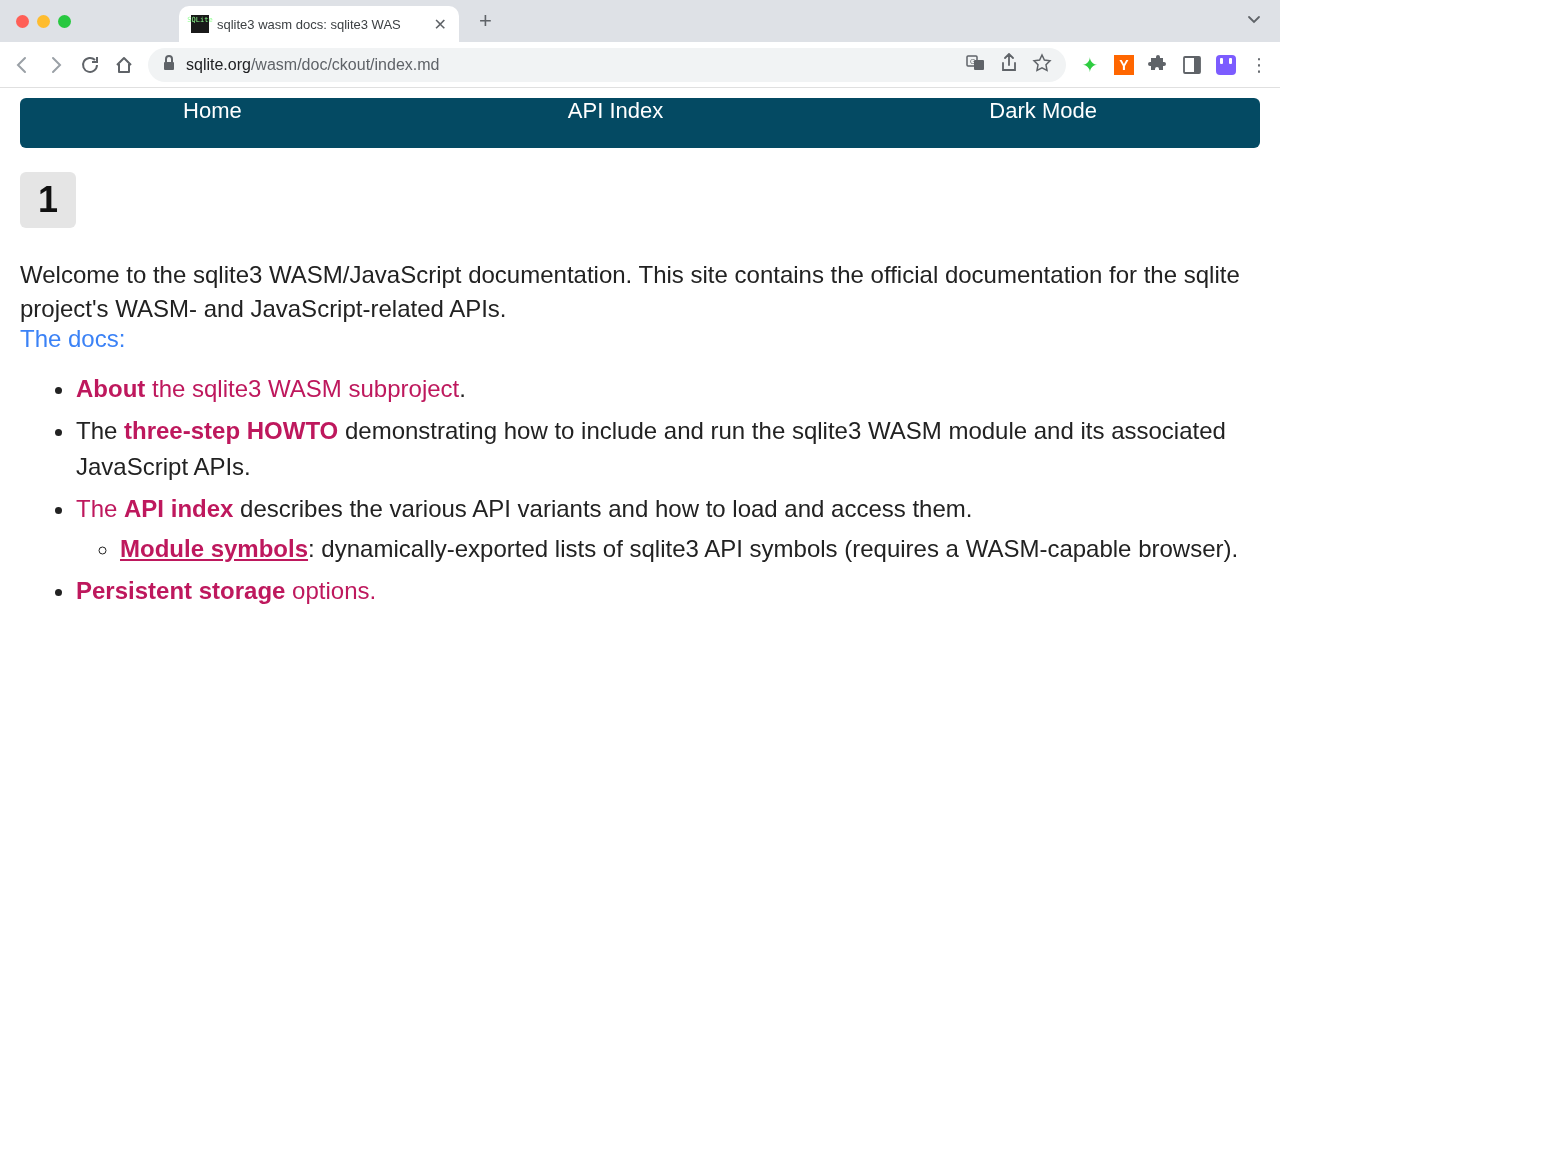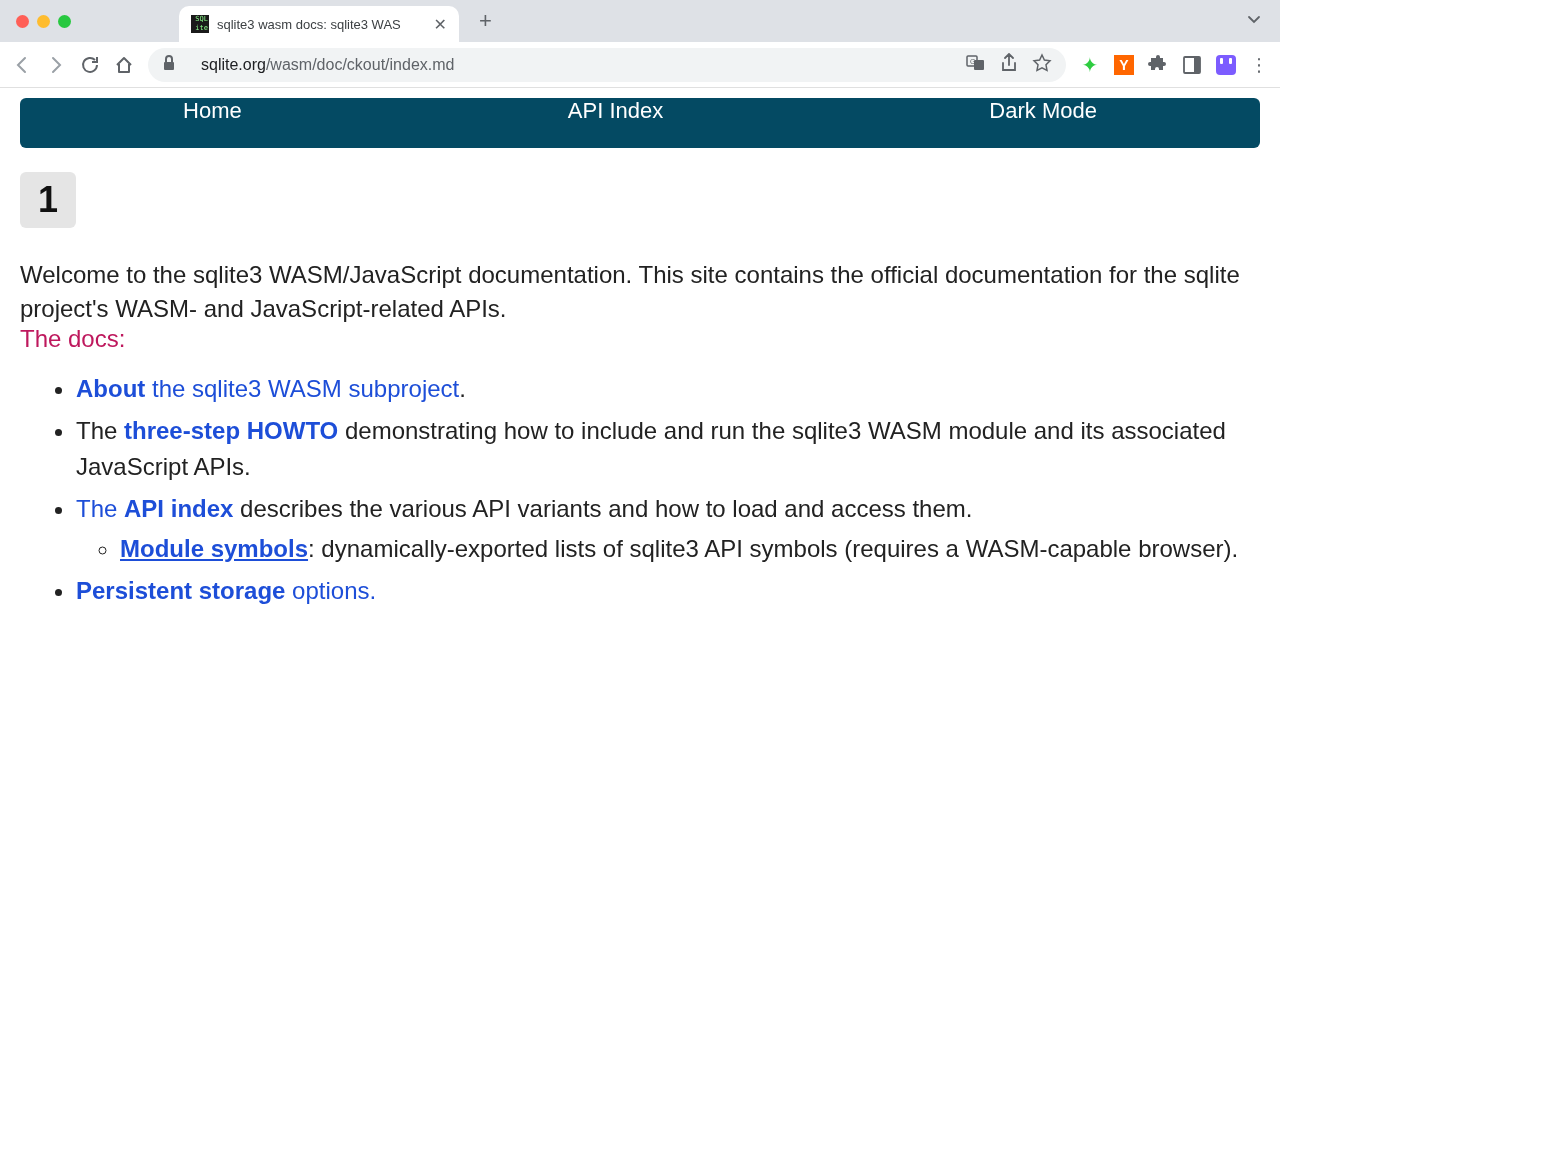--- a/index.html
+++ b/index.html
@@ -39,22 +39,22 @@
     }
     .favicon {
       width: 18px; height: 18px;
       background: #1a1a1a;
       color: #8fff8f;
       font-size: 7px;
       font-family: monospace;
       line-height: 9px;
       padding: 1px;
       display: flex;
-      flex-direction: column;
-      align-items: flex-end;
+      flex-direction: row;
+      align-items: flex-start;
       justify-content: center;
     }
     .tab-title { flex: 1; white-space: nowrap; overflow: hidden; text-overflow: clip; }
     .tab-close { color: #5f6368; font-size: 16px; cursor: pointer; }
     .new-tab { color: #5f6368; font-size: 22px; padding: 0 12px; cursor: pointer; }
     .chevron-down { margin-left: auto; color: #5f6368; padding: 0 8px; }
     .toolbar {
       display: flex;
       align-items: center;
       background: #fff;
@@ -66,21 +66,21 @@
     .nav-btn { color: #9aa0a6; font-size: 20px; cursor: pointer; display:flex; align-items:center;}
     .nav-btn.active { color: #5f6368; }
     .addr-bar {
       flex: 1;
       display: flex;
       align-items: center;
       background: #f1f3f4;
       border-radius: 20px;
       height: 34px;
       padding: 0 14px;
-      gap: 25px;
+      gap: 10px;
       font-size: 16px;
       color: #202124;
     }
     .lock-icon { color: #5f6368; }
     .url-domain { color: #202124; }
     .url-path { color: #5f6368; }
     .addr-icons { display: flex; gap: 14px; align-items: center; color: #5f6368; margin-left:auto;}
     .ext-icons { display: flex; gap: 14px; align-items: center; }
     .ext-icon { width: 20px; height: 20px; display:flex; align-items:center; justify-content:center;}
     .ext-star { color: #2ecc40; font-size: 20px;}
@@ -161,32 +161,32 @@
       font-size: 36px;
       font-weight: 600;
     }
     p.body {
       font-size: 24px;
       color: #222;
       line-height: 1.4;
     }
     p.subhead {
       font-size: 24px;
-      color: #be185d;
+      color: #3b82f6;
       margin-bottom: 18px;
     }
     ul.docs { list-style: disc; padding-left: 56px; }
     ul.docs li {
       font-size: 24px;
       color: #222;
       line-height: 1.5;
       margin-bottom: 6px;
     }
     ul.docs ul { list-style: circle; padding-left: 44px; margin-top:4px;}
-    a.link { color: #1d4ed8; text-decoration: none; cursor:pointer;}
+    a.link { color: #be185d; text-decoration: none; cursor:pointer;}
     a.link.bold { font-weight: 600; }
     a.link.ul { text-decoration: underline; }
   </style>
 </head>
 <body>
 
 <div class="browser-chrome">
   <div class="tab-bar">
     <div class="traffic-lights">
       <div class="tl tl-red"></div>

